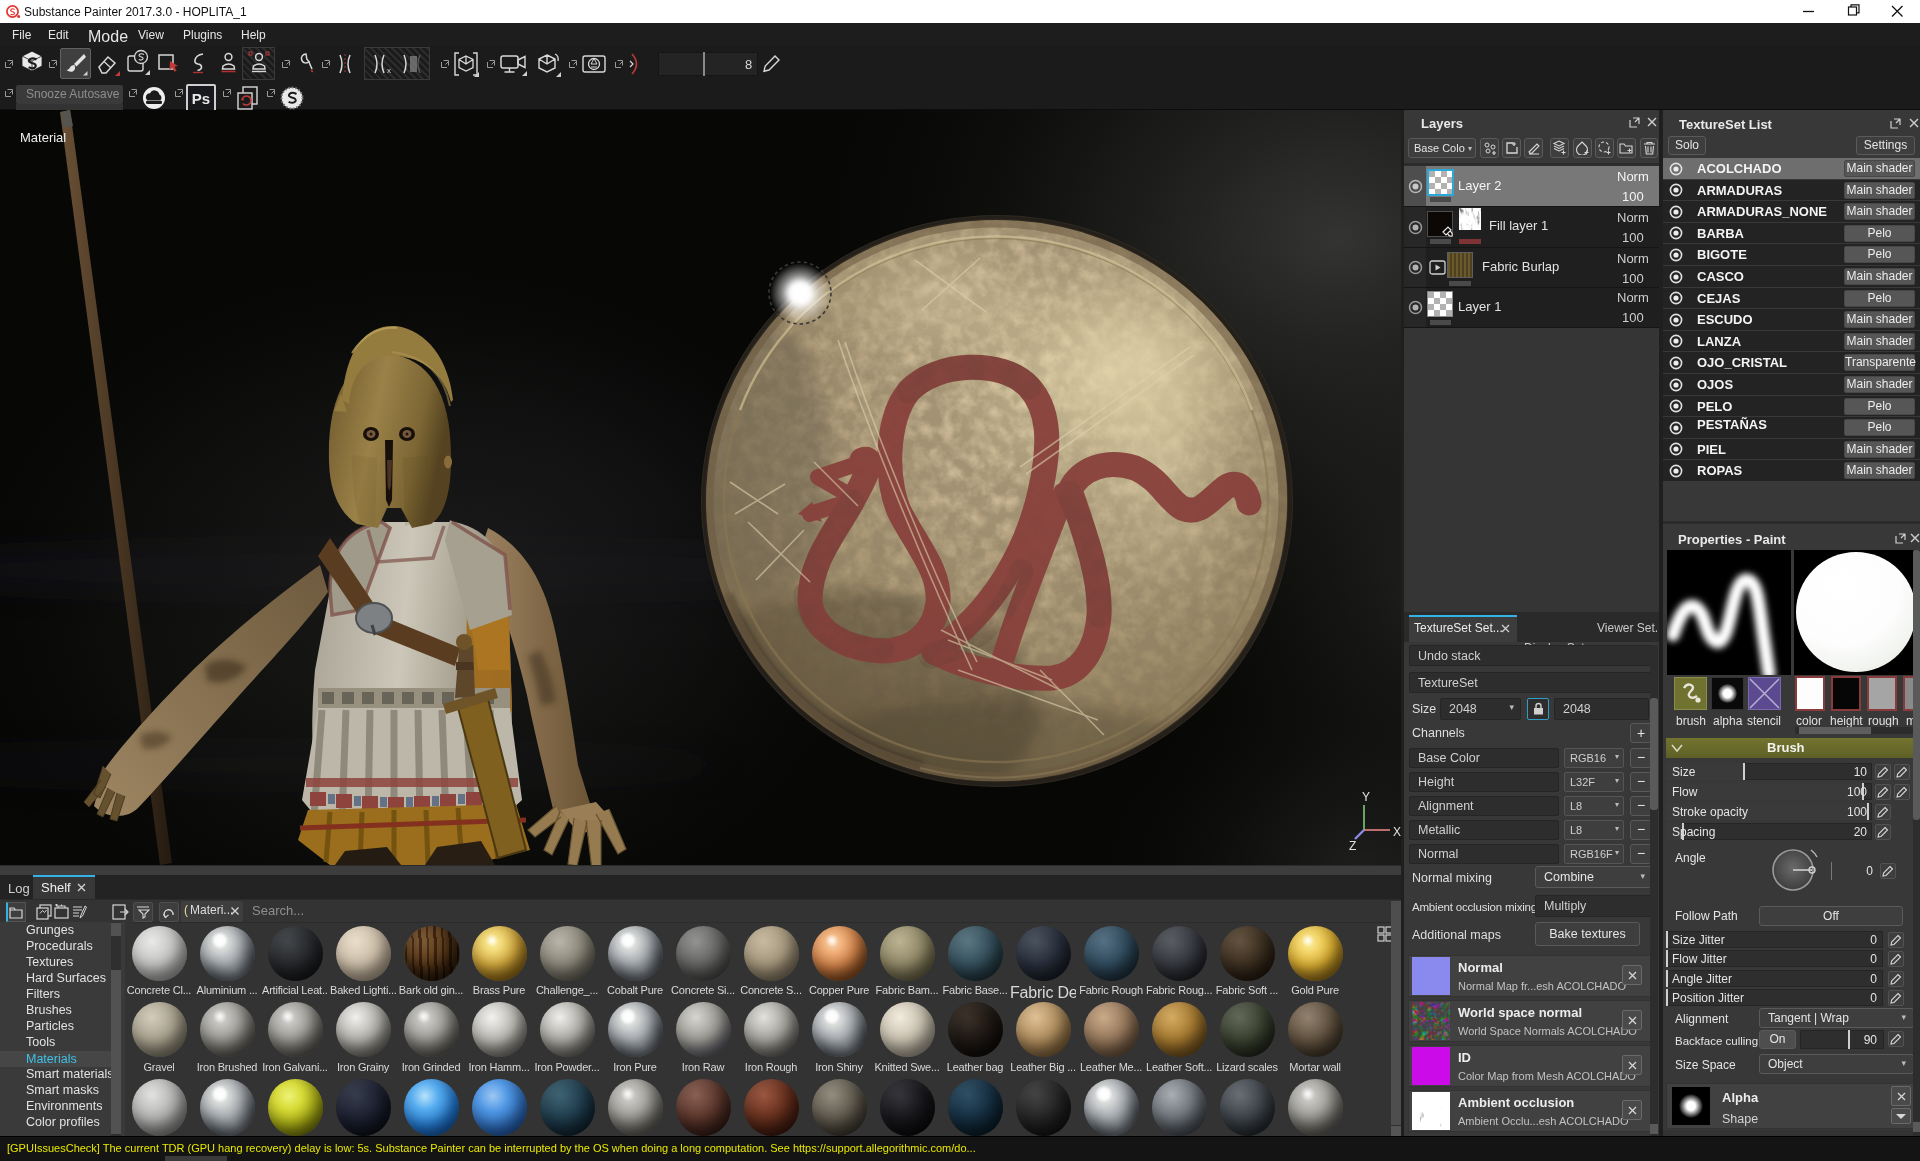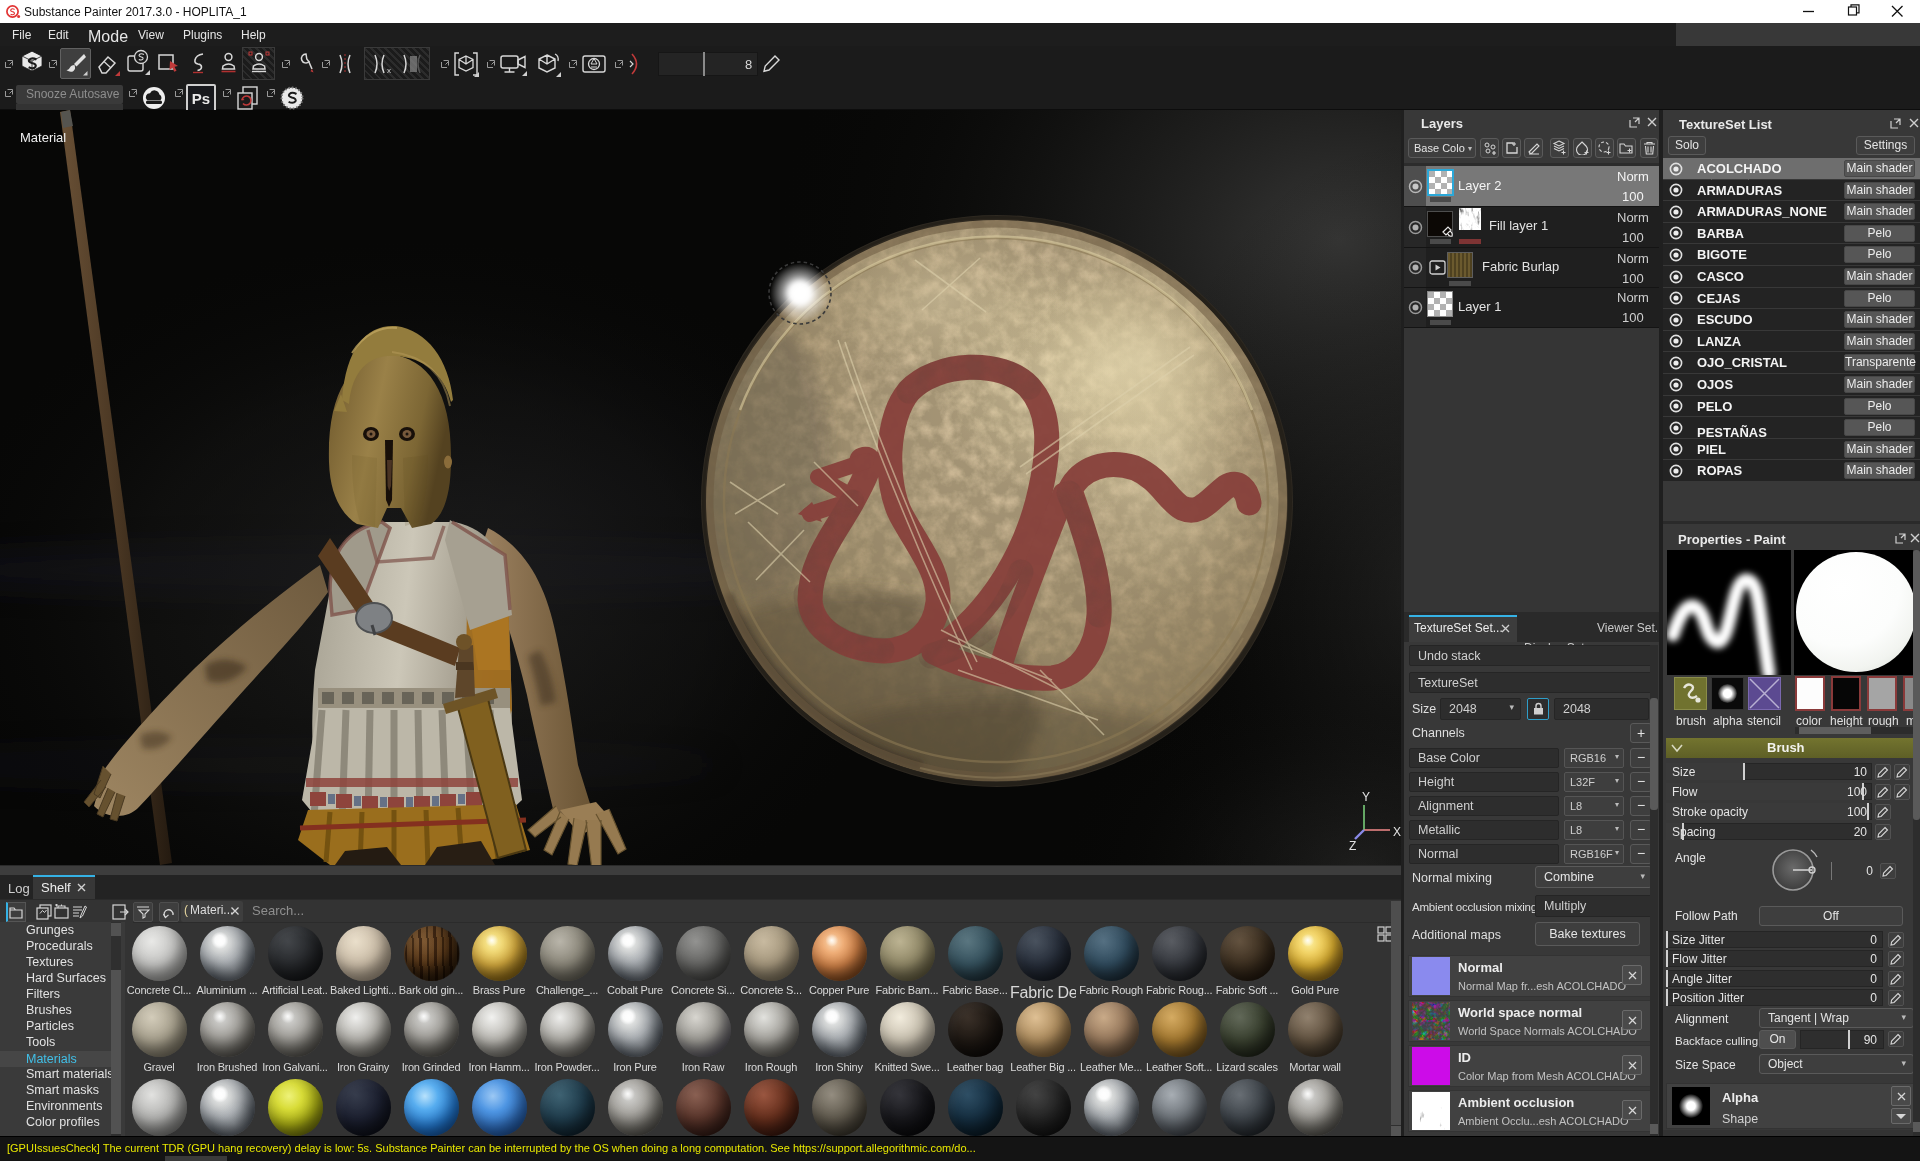--- a/index.html
+++ b/index.html
@@ -20,21 +20,21 @@
  </svg>
  <div class="abs" style="left:24px;top:5px;font-size:12px;color:#111;">Substance Painter 2017.3.0 - HOPLITA_1</div>
  <svg class="abs" style="left:1795px;top:0" width="125" height="23" viewBox="0 0 125 23">
   <path d="M8 11.5 h11" stroke="#111" stroke-width="1.3"></path>
   <rect x="53.5" y="7" width="8" height="8" fill="none" stroke="#111" stroke-width="1.2"></rect>
   <path d="M56 7 v-2.2 h8 v8 h-2.4" fill="none" stroke="#111" stroke-width="1.2"></path>
   <path d="M97 6 l10.5 10.5 M107.5 6 L97 16.5" stroke="#111" stroke-width="1.3"></path>
  </svg>
 </div>
 
-<div class="abs" style="left:0;top:23px;width:1676px;height:23px;background:#1d1d1d;">
+<div class="abs" style="left:0;top:23px;width:1920px;height:23px;background:#1d1d1d;">
 <div class="abs" style="left:12px;top:5px;font-size:12px;color:#e6e6e6;">File</div>
 <div class="abs" style="left:48px;top:5px;font-size:12px;color:#e6e6e6;">Edit</div>
 <div class="abs" style="left:88px;top:5px;font-size:16px;color:#e6e6e6;">Mode</div>
 <div class="abs" style="left:138px;top:5px;font-size:12px;color:#e6e6e6;">View</div>
 <div class="abs" style="left:183px;top:5px;font-size:12px;color:#e6e6e6;">Plugins</div>
 <div class="abs" style="left:241px;top:5px;font-size:12px;color:#e6e6e6;">Help</div>
 </div>
 <div class="abs" style="left:0;top:46px;width:1920px;height:64px;background:#1b1b1b;border-bottom:1px solid #0d0d0d;">
 <svg class="abs" style="left:4px;top:13px" width="10" height="10" viewBox="0 0 10 10">
       <path d="M1.5 3 v5.5 h5.5 M3.5 1.5 h5 v5 M5.5 5.5 l3 -3" stroke="#9a9a9a" stroke-width="1" fill="none"></path>
@@ -964,21 +964,21 @@
       <circle cx="7" cy="7" r="5.6" fill="none" stroke="#e0e0e0" stroke-width="1.6"></circle>
       <circle cx="7" cy="7" r="2.6" fill="#ececec"></circle>
     </svg>
 <div class="abs" style="left:34px;top:288.6px;font-size:13px;font-weight:bold;color:#f4f4f4;">PELO</div>
 <div class="abs" style="left:181px;top:287.6px;width:71px;height:17px;background:#565656;border:1px solid #474747;border-radius:2px;font-size:12px;color:#ececec;text-align:center;line-height:15px;">Pelo</div>
 <div class="abs" style="left:0;top:307.2px;width:257px;height:20.6px;background:#232323;"></div>
 <svg class="abs" style="left:6px;top:310.7px" width="14" height="14" viewBox="0 0 14 14">
       <circle cx="7" cy="7" r="5.6" fill="none" stroke="#e0e0e0" stroke-width="1.6"></circle>
       <circle cx="7" cy="7" r="2.6" fill="#ececec"></circle>
     </svg>
-<div class="abs" style="left:34px;top:315px;font-size:13px;font-weight:bold;color:#f4f4f4;">PESTAÑAS</div>
+<div class="abs" style="left:34px;top:307px;font-size:13px;font-weight:bold;color:#f4f4f4;">PESTAÑAS</div>
 <div class="abs" style="left:181px;top:309.2px;width:71px;height:17px;background:#565656;border:1px solid #474747;border-radius:2px;font-size:12px;color:#ececec;text-align:center;line-height:15px;">Pelo</div>
 <div class="abs" style="left:0;top:328.8px;width:257px;height:20.6px;background:#232323;"></div>
 <svg class="abs" style="left:6px;top:332.3px" width="14" height="14" viewBox="0 0 14 14">
       <circle cx="7" cy="7" r="5.6" fill="none" stroke="#e0e0e0" stroke-width="1.6"></circle>
       <circle cx="7" cy="7" r="2.6" fill="#ececec"></circle>
     </svg>
 <div class="abs" style="left:34px;top:331.8px;font-size:13px;font-weight:bold;color:#f4f4f4;">PIEL</div>
 <div class="abs" style="left:181px;top:330.8px;width:71px;height:17px;background:#565656;border:1px solid #474747;border-radius:2px;font-size:12px;color:#ececec;text-align:center;line-height:15px;">Main shader</div>
 <div class="abs" style="left:0;top:350.4px;width:257px;height:20.6px;background:#232323;"></div>
 <svg class="abs" style="left:6px;top:353.9px" width="14" height="14" viewBox="0 0 14 14">

